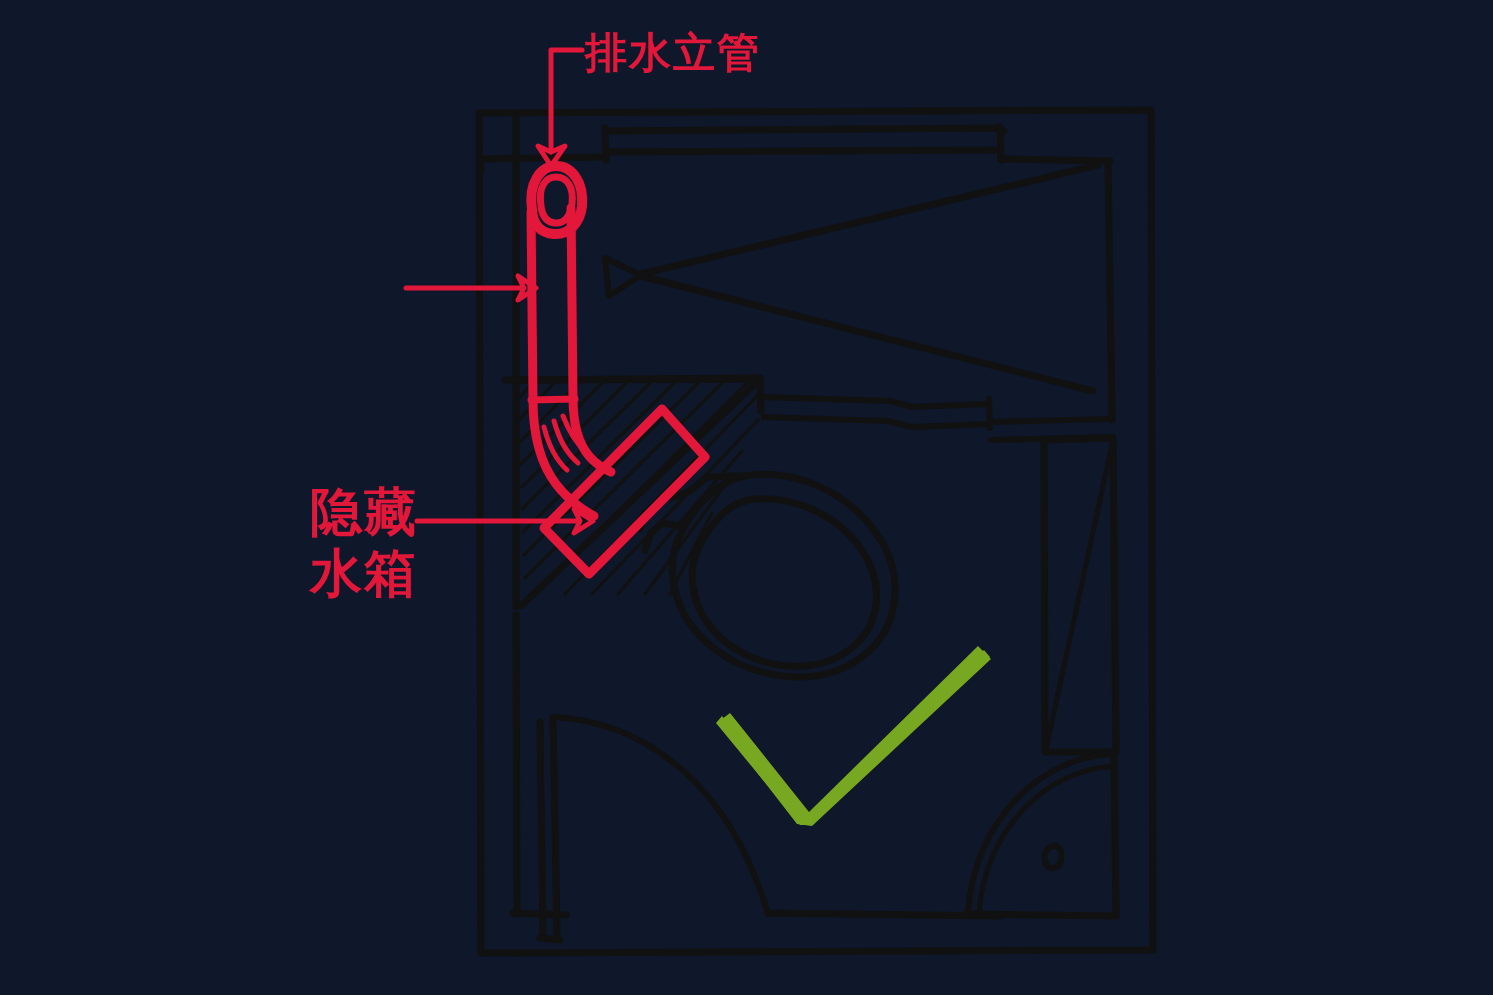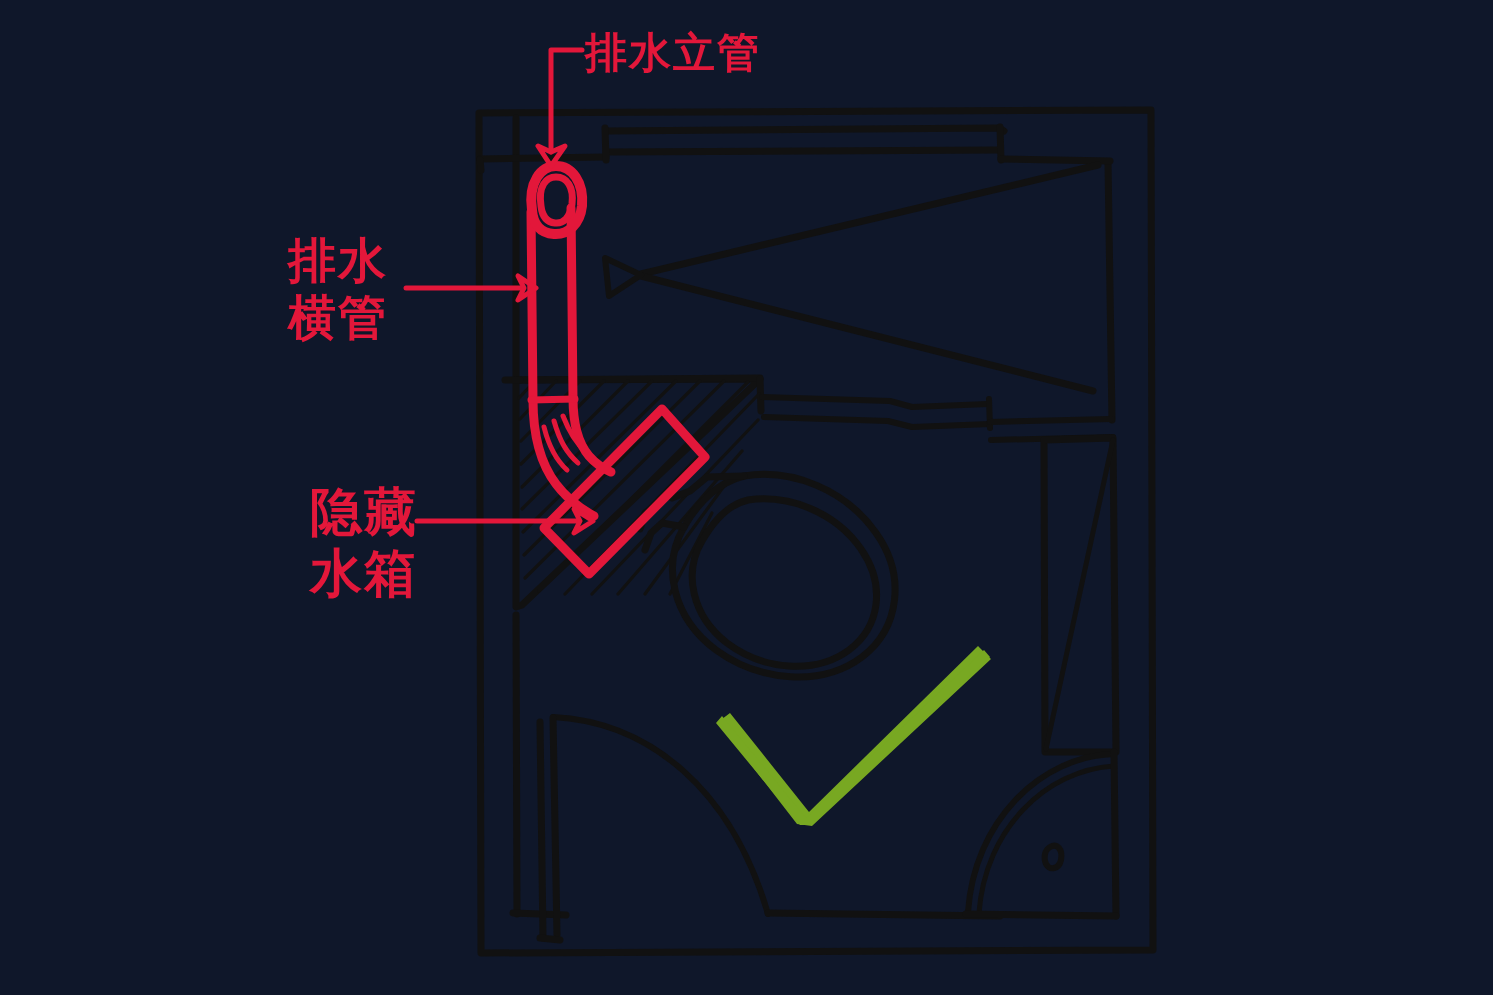--- a/index.html
+++ b/index.html
@@ -166,17 +166,16 @@
       <path stroke-width="5" d="M593 521 L574 509 L580 521 L574 533 Z"></path>
     </g>
 
     <path fill="#78a822" stroke="none" d="M730 713 L809 812 L978 646 L991 659 L812 826 L797 824 L718 722 Z"></path>
     <path fill="#78a822" stroke="none" d="M722 716 L806 818 L984 650 L990 657 L811 825 L800 825 L716 723 Z"></path>
 
   </svg>
 
   <div class="anno-label" id="label-stack">排水立管</div>
 
-  <div class="anno-label" id="label-horiz"><span>排水</span><br><span>横管</span></div>
 
   <div class="anno-label" id="label-tank"><span>隐藏</span><br><span>水箱</span></div>
 
 </div>
 
 </body></html>

